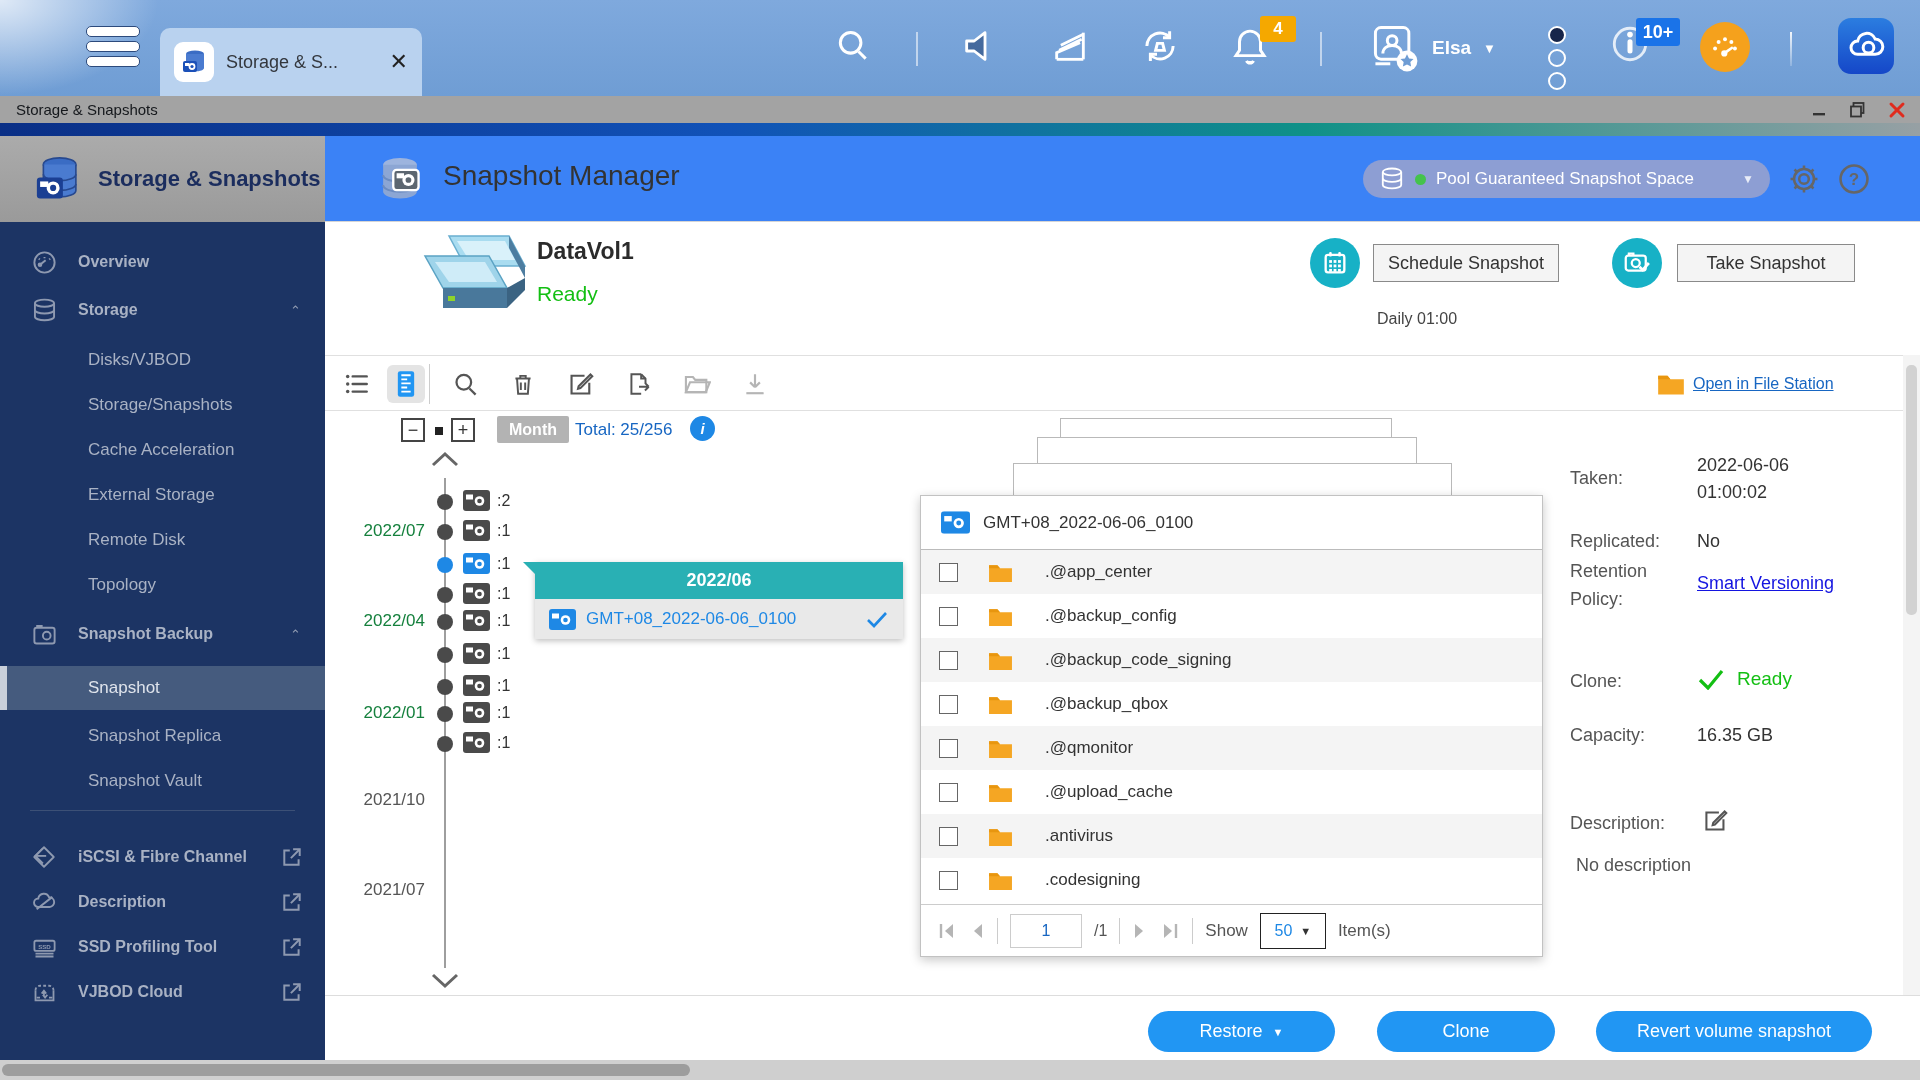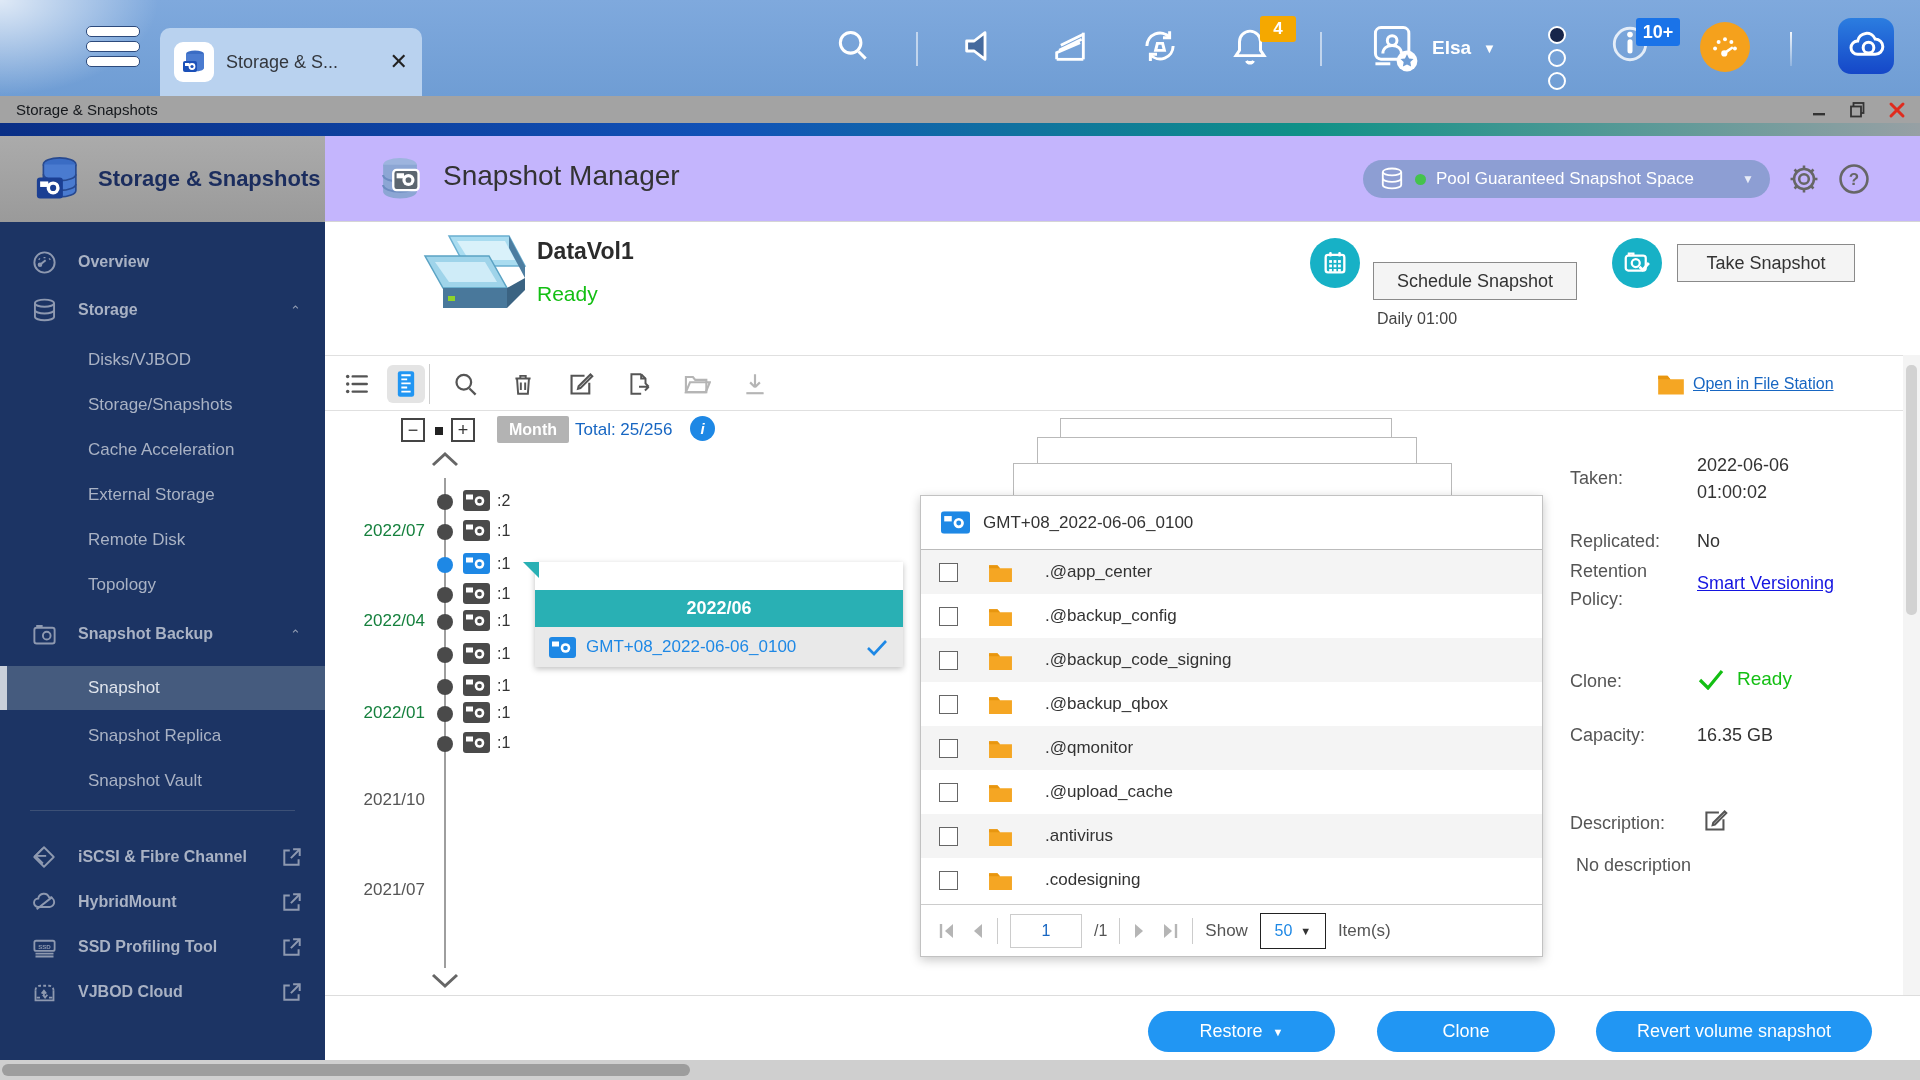--- a/index.html
+++ b/index.html
@@ -36,21 +36,21 @@
   
   #titlebar{left:0;top:96px;width:1920px;height:27px;background:#a3a3a3;display:flex;align-items:center;}
   #titlebar .wtitle{margin-left:16px;font-size:15px;color:#15181c;}
   .win-controls{position:absolute;right:14px;top:0;height:27px;display:flex;align-items:center;gap:22px;}
   #grad-strip{left:0;top:123px;width:1920px;height:13px;
     background:linear-gradient(90deg,#0a2f86 0%,#1152b8 38%,#0f9187 68%,#97a0a4 100%);}
   
   #brand{left:0;top:136px;width:325px;height:86px;background:linear-gradient(180deg,#ababab,#9a9a9a);
     display:flex;align-items:center;gap:14px;padding-left:32px;box-sizing:border-box;}
   #brand .btext{font-size:22px;font-weight:bold;color:#1b2d5e;}
-  #appheader{left:325px;top:136px;width:1595px;height:86px;background:#c4b5fd;border-bottom:1px solid #d5d5d5;box-sizing:border-box;}
+  #appheader{left:325px;top:136px;width:1595px;height:86px;background:#3b82f6;border-bottom:1px solid #d5d5d5;box-sizing:border-box;}
   #appheader .htitle{position:absolute;left:118px;top:24px;font-size:28px;color:#333;}
   .pool-pill{position:absolute;left:1038px;top:24px;width:407px;height:38px;background:#8d9ed3;border-radius:19px;
     display:flex;align-items:center;gap:10px;padding:0 16px;box-sizing:border-box;cursor:pointer;}
   .pool-pill .ptext{color:#fff;font-size:17px;white-space:nowrap;}
   .gdot{width:11px;height:11px;border-radius:50%;background:#44c34c;}
   .pcaret{color:#e8ecf7;font-size:12px;margin-left:auto;}
   .hico{position:absolute;top:26px;cursor:pointer;}
   
   #sidebar{left:0;top:222px;width:325px;height:838px;background:#1c3464;}
   .snav{position:absolute;left:0;width:325px;height:36px;display:flex;align-items:center;color:#a9b2c4;cursor:pointer;}
@@ -94,21 +94,21 @@
   .tl-label{position:absolute;width:100px;text-align:right;font-size:17px;color:#15803d;top:1px;left:0;}
   .tl-dot{position:absolute;left:112px;top:4px;width:16px;height:16px;border-radius:50%;background:#4a4a4a;}
   .tl-dot.sel{background:#1e88e5;}
   .camchip{position:absolute;left:138px;top:0;color:#4a4a4a;cursor:pointer;}
   .camchip.sel{color:#1e88e5;}
   .tl-count{position:absolute;left:172px;top:2px;font-size:16px;color:#333;}
   .tl-sparse{position:absolute;width:100px;text-align:right;font-size:17px;color:#555;left:0;}
   
   #tooltip{position:absolute;left:210px;top:340px;width:368px;box-shadow:0 2px 6px rgba(0,0,0,.25);}
   #tooltip .tt-head{height:37px;background:#29b0b4;color:#fff;font-size:18px;font-weight:bold;
-    display:flex;align-items:center;justify-content:center;margin-top:28px;}
+    display:flex;align-items:center;justify-content:center;}
   #tooltip .tt-row{height:40px;background:#e9e9e9;display:flex;align-items:center;gap:10px;padding:0 14px;cursor:pointer;}
   #tooltip .tt-name{color:#1e88e5;font-size:17px;}
   #tooltip .tt-arrow{position:absolute;left:-12px;top:0;width:0;height:0;border-top:0 solid transparent;
     border-bottom:16px solid transparent;border-right:16px solid #29b0b4;}
   
   .ghost{position:absolute;background:#fff;border:1px solid #b9b9b9;}
   
   #popup{position:absolute;left:595px;top:273px;width:623px;height:462px;background:#fff;
     border:1px solid #c2c2c2;box-shadow:0 3px 10px rgba(0,0,0,.22);box-sizing:border-box;}
   #popup .p-head{height:54px;display:flex;align-items:center;gap:13px;padding:0 20px;border-bottom:1px solid #bbb;box-sizing:border-box;}
@@ -466,21 +466,21 @@
   </div>
   <div class="snav" style="top:662px">
     <span class="sico">
       <svg width="27" height="27" viewBox="0 0 24 24">
           <g fill="none" stroke="currentColor" stroke-width="1.7">
       <path d="M6.5 16 a3.8 3.8 0 0 1 0-7.6 a5 5 0 0 1 9.6-1 a3.9 3.9 0 0 1 .4 8.6 z"></path>
             <path d="M5 18 L19 7"></path>
           </g>
         </svg>
       </span>
-    <span class="txt lbl1">HybridMount</span>
+    <span class="txt lbl1">Description</span>
     <span class="ext">
         <svg width="22" height="22" viewBox="0 0 20 20">
           <use href="#g-ext"></use>
         </svg>
       </span>
   </div>
   <div class="snav" style="top:707px">
     <span class="sico">
       <svg width="27" height="27" viewBox="0 0 24 24">
           <g fill="none" stroke="currentColor" stroke-width="1.6">
@@ -545,21 +545,21 @@
       <rect x="7" y="13.3" width="2.4" height="2.4"></rect>
             <rect x="10.8" y="13.3" width="2.4" height="2.4"></rect>
             <rect x="14.6" y="13.3" width="2.4" height="2.4"></rect>
       <rect x="7" y="17.1" width="2.4" height="2.4"></rect>
             <rect x="10.8" y="17.1" width="2.4" height="2.4"></rect>
             <rect x="14.6" y="17.1" width="2.4" height="2.4"></rect>
           </g>
         </g>
       </svg>
   </div>
-  <div class="gray-btn" style="left:1048px;top:40px;width:204px">Schedule Snapshot</div>
+  <div class="gray-btn" style="left:1048px;top:22px;width:186px">Schedule Snapshot</div>
   <div class="sched-info">Daily 01:00</div>
 
   <div class="teal-circle" style="left:1287px;top:16px">
     <svg width="30" height="30" viewBox="0 0 24 24">
         <g fill="none" stroke="#fff" stroke-width="1.8">
       <rect x="3" y="6" width="16" height="12" rx="2"></rect>
           <circle cx="11" cy="12" r="3.2"></circle>
           <path d="M5.5 6 V4.5 h3.6 V6"></path>
       <path d="M14 15 l2.5 2.5 L21.5 12" stroke-width="2.2"></path>
         </g>

